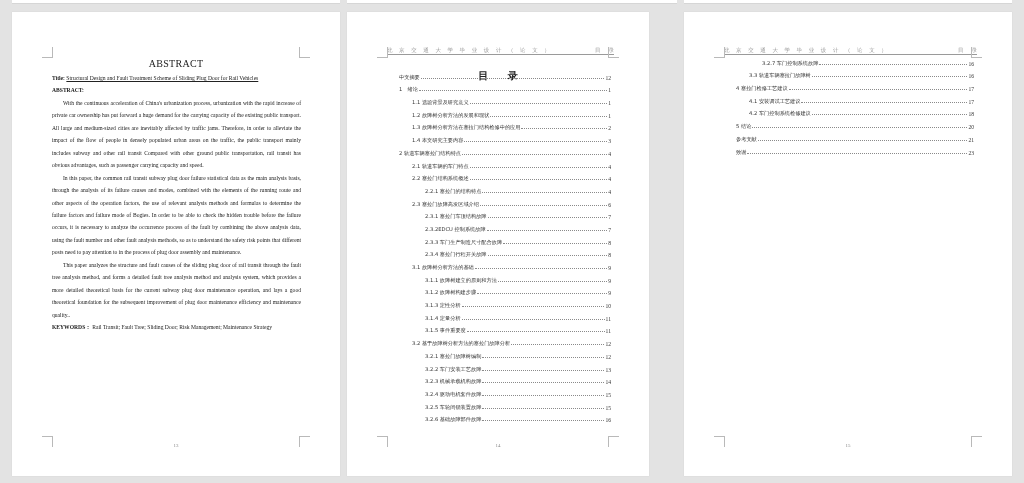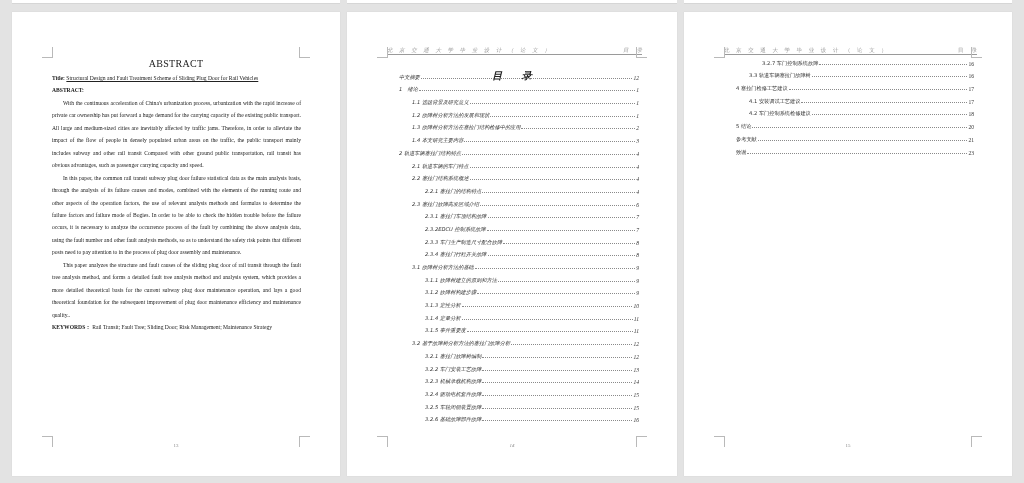--- a/index.html
+++ b/index.html
@@ -95,21 +95,21 @@
     <p>This paper analyzes the structure and fault causes of the sliding plug door of rail transit through the fault tree analysis method, and forms a detailed fault tree analysis method and analysis system, which provides a more detailed theoretical basis for the current subway plug door maintenance operation, and lays a good theoretical foundation for the subsequent improvement of plug door maintenance efficiency and maintenance quality..</p>
     <p class="noind">
       <span class="bold">KEYWORDS：</span>
       <span>Rail Transit; Fault Tree; Sliding Door; Risk Management; Maintenance Strategy</span>
     </p>
   </div>
 
   <div class="page-num">13</div>
 </div>
 
-<div class="page" style="left:347px;width:330px;font-style:italic;">
+<div class="page" style="left:347px;width:302px;">
   <div class="hdr">
     <span class="hdr-left">北京交通大学毕业设计（论文）</span>
     <span class="hdr-right">目录</span>
   </div>
   <div class="corner c-tl" style="left:30px;top:35px;"></div>
   <div class="corner c-tr" style="right:30px;top:35px;"></div>
   <div class="corner c-bl" style="left:30px;top:424px;"></div>
   <div class="corner c-br" style="right:30px;top:424px;"></div>
 
   <div class="toc-title">目 录</div>

